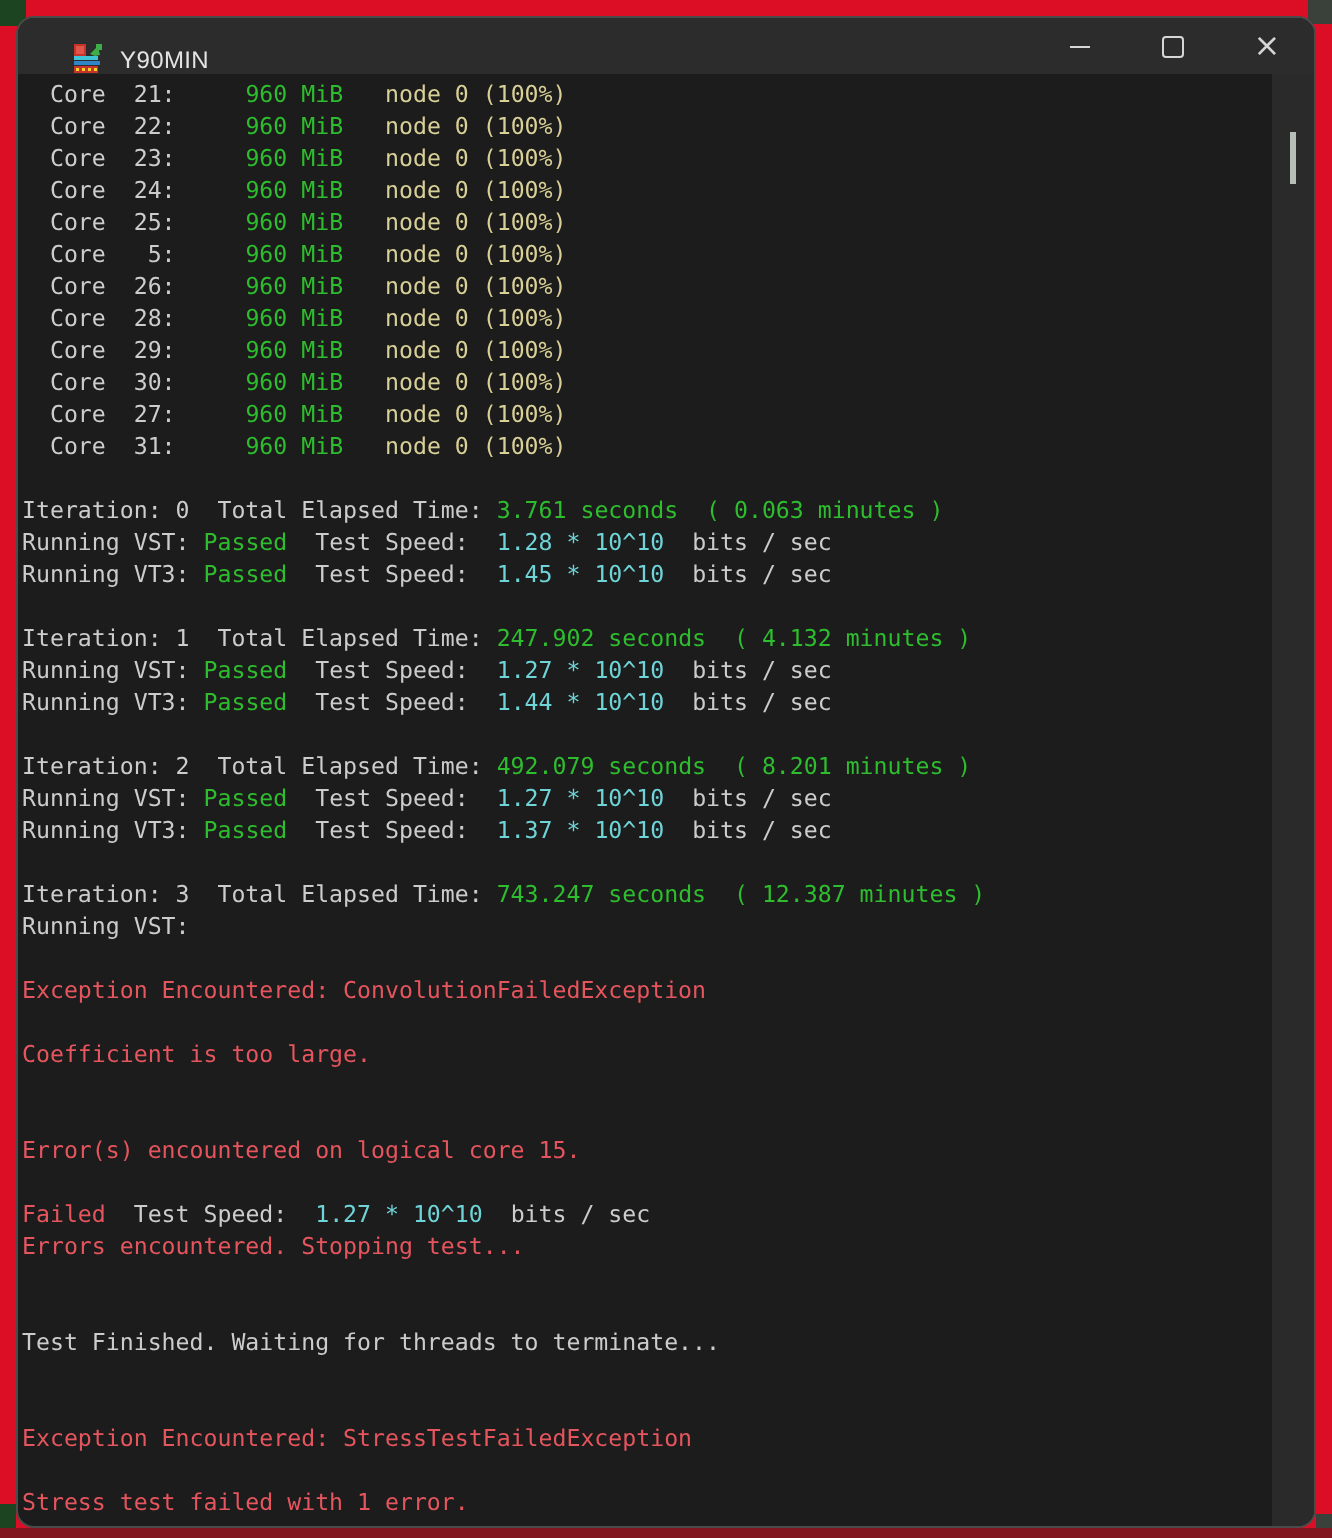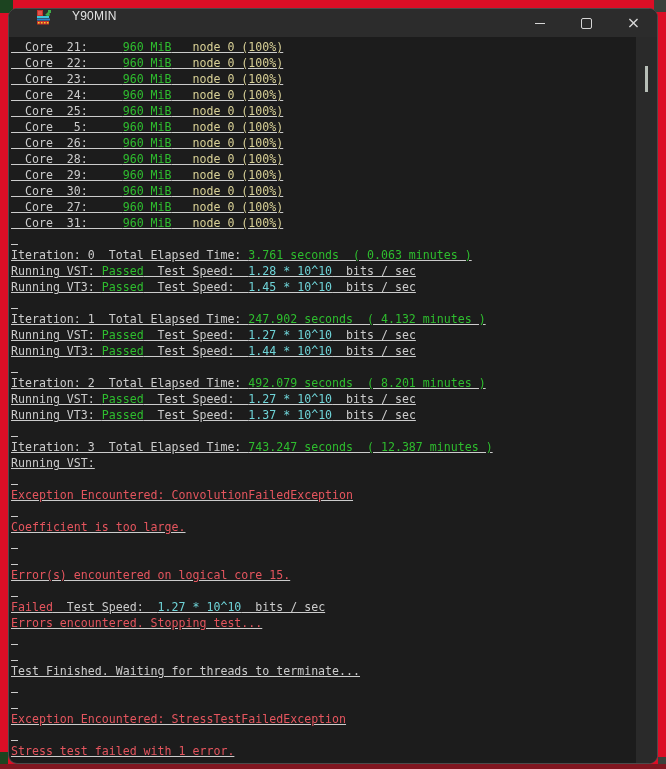--- a/index.html
+++ b/index.html
@@ -18,21 +18,21 @@
 
   
   .window{
     position:absolute;left:8px;top:8px;width:650px;height:756px;z-index:1;
     background:var(--term_bg,#1c1c1c);
     border:1px solid var(--window_border,#4b4b4b);
     border-radius:9px;box-sizing:border-box;overflow:hidden;
   }
   .titlebar{
     height:28px;background:var(--titlebar_bg,#2c2c2c);
-    display:flex;align-items:flex-start;position:relative;gap:12px;
+    display:flex;align-items:flex-end;position:relative;
   }
   .titlebar .app-icon{margin-left:27px;width:16px;height:16px;flex:0 0 auto;}
   .titlebar .title{
     margin-left:8px;color:var(--title_fg,#e4e4e4);font-size:12px;letter-spacing:.2px;
   }
   .controls{position:absolute;right:0;top:0;height:28px;display:flex;}
   .ctl-btn{
     width:47px;height:28px;display:flex;align-items:center;justify-content:center;
     color:var(--control_fg,#d6d6d6);background:transparent;border:none;padding:0;cursor:default;
   }
@@ -42,21 +42,21 @@
 
   
   .term{
     position:absolute;left:0;top:28px;right:21px;bottom:0;
     padding:2px 0 0 2px;
     font-family:"DejaVu Sans Mono","Liberation Mono",monospace;
     font-size:11.6px;line-height:16px;
     color:var(--fg,#cccccc);
     white-space:pre;overflow:hidden;
   }
-  .term .line{height:16px;text-decoration:underline;}
+  .term .line{height:16px;}
 
   
   .scrollbar{
     position:absolute;top:28px;right:0;bottom:0;width:21px;
     background:var(--scroll_track,#2a2a2a);
   }
   .scroll-thumb{
     position:absolute;top:29px;left:9px;width:3px;height:26px;
     background:var(--scroll_thumb,#b7beb7);
   }

